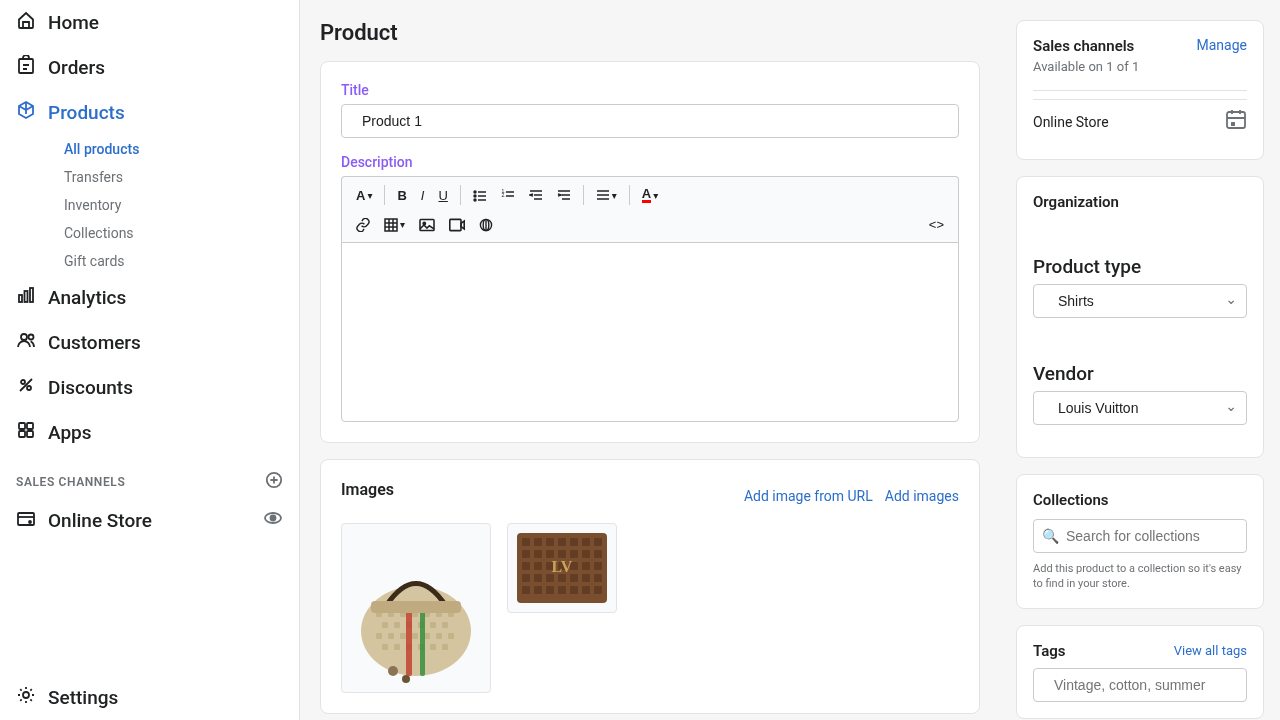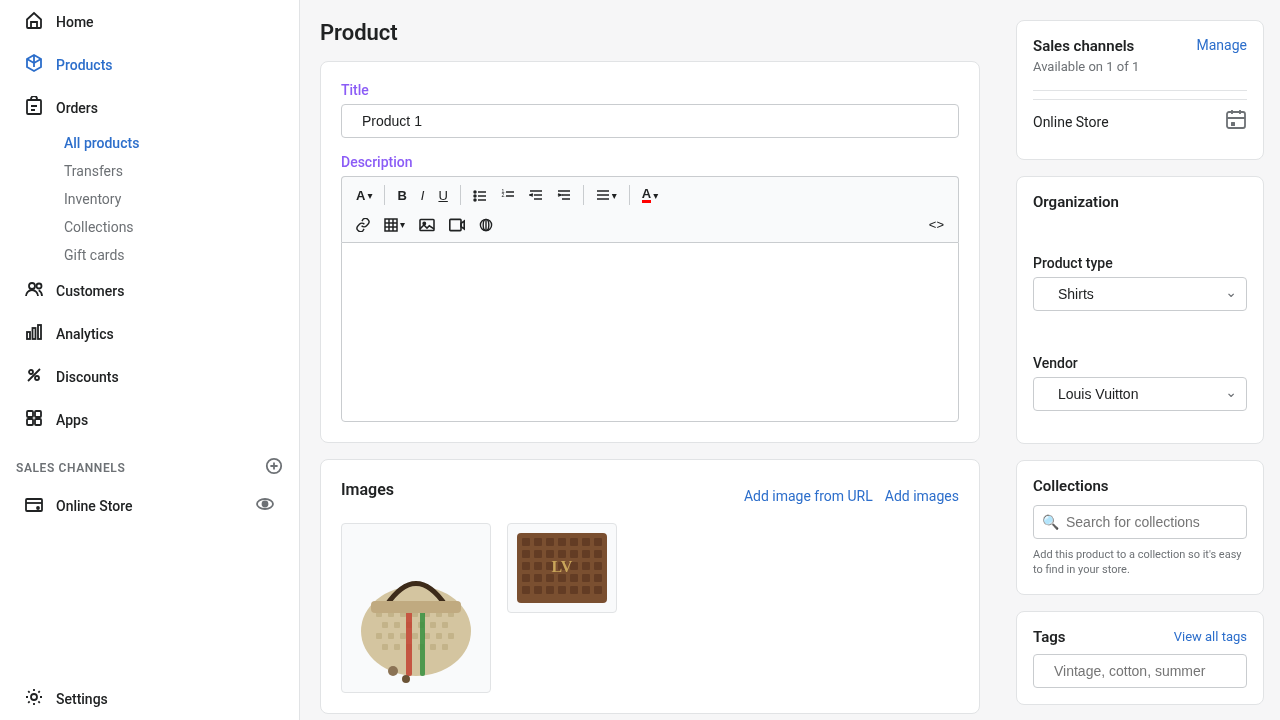--- a/index.html
+++ b/index.html
@@ -1,20 +1,20 @@
 <!DOCTYPE html>
 <html><head>
   <meta charset="utf-8">
   <style>
     * { box-sizing: border-box; margin: 0; padding: 0; }
     body { font-family: -apple-system, BlinkMacSystemFont, 'Segoe UI', Roboto, sans-serif; background: #f6f6f7; display: flex; height: 720px; overflow: hidden; font-size: 14px; color: #202223; }
 
     
     .sidebar { width: 300px; background: #fff; border-right: 1px solid #e1e3e5; display: flex; flex-direction: column; height: 720px; overflow-y: auto; flex-shrink: 0; }
-    .sidebar-item { display: flex; align-items: center; gap: 12px; padding: 10px 24px; cursor: pointer; color: #202223; font-size: 14px; font-weight: 500; }
+    .sidebar-item { display: flex; align-items: center; gap: 12px; padding: 10px 16px; cursor: pointer; color: #202223; font-size: 19px; font-weight: 500; }
     .sidebar-item.active { color: #2c6ecb; }
     .sidebar-item svg { width: 20px; height: 20px; flex-shrink: 0; }
     .sidebar-sub-item { padding: 6px 16px 6px 64px; font-size: 14px; color: #6d7175; cursor: pointer; }
     .sidebar-sub-item.active { color: #2c6ecb; font-weight: 500; }
     .sidebar-section-label { padding: 16px 16px 6px; font-size: 12px; font-weight: 600; color: #6d7175; letter-spacing: 0.05em; display: flex; align-items: center; justify-content: space-between; }
     .sidebar-section-label .add-icon { cursor: pointer; }
 
     
     .main { flex: 1; overflow-y: auto; padding: 20px; background: #f6f6f7; }
 
@@ -47,21 +47,21 @@
     .panel-card { background: #fff; border: 1px solid #e1e3e5; border-radius: 8px; padding: 16px; margin-bottom: 16px; }
     .panel-card-title { font-size: 15px; font-weight: 600; color: #202223; margin-bottom: 4px; }
     .panel-subtitle { font-size: 13px; color: #6d7175; margin-bottom: 8px; }
     .panel-row { display: flex; align-items: center; justify-content: space-between; padding: 8px 0; border-top: 1px solid #e1e3e5; }
     .panel-row:first-of-type { border-top: none; }
     .sales-header { display: flex; align-items: flex-start; justify-content: space-between; margin-bottom: 4px; }
     .manage-link { color: #2c6ecb; font-size: 14px; cursor: pointer; }
 
     
     .org-section { margin-bottom: 16px; }
-    .org-label { font-size: 14px; font-weight: 500; color: #202223; margin-bottom: 6px; margin-top: 44px; }
+    .org-label { font-size: 19px; font-weight: 500; color: #202223; margin-bottom: 6px; margin-top: 44px; }
     .select-wrapper { position: relative; }
     .select-wrapper select { width: 100%; border: 1px solid #c9cccf; border-radius: 4px; padding: 8px 32px 8px 24px; font-size: 14px; color: #202223; background: #fff; appearance: none; cursor: pointer; outline: none; }
     .select-wrapper::after { content: '⌄'; position: absolute; right: 10px; top: 50%; transform: translateY(-60%); font-size: 14px; color: #6d7175; pointer-events: none; }
     .search-box { position: relative; margin-bottom: 8px; }
     .search-box input { width: 100%; border: 1px solid #c9cccf; border-radius: 4px; padding: 8px 12px 8px 32px; font-size: 14px; color: #202223; outline: none; }
     .search-box .search-icon-inner { position: absolute; left: 9px; top: 50%; transform: translateY(-50%); color: #8c9196; font-size: 14px; }
     .collections-hint { font-size: 11px; color: #6d7175; line-height: 1.4; }
 
     
     .tags-header { display: flex; align-items: center; justify-content: space-between; margin-bottom: 8px; }
@@ -82,70 +82,70 @@
   <div class="sidebar-item">
     <span>
       <svg viewBox="0 0 20 20" fill="none" stroke="currentColor" stroke-width="1.8">
           <path d="M3 9.5L10 3l7 6.5V17a1 1 0 01-1 1H4a1 1 0 01-1-1V9.5z"></path>
           <path d="M7 18V12h6v6"></path>
         </svg>
     </span>
     <span>Home</span>
   </div>
 
+  <div class="sidebar-item">
+    <span>
+      <svg viewBox="0 0 20 20" fill="none" stroke="currentColor" stroke-width="1.8">
+          <rect x="3" y="4" width="14" height="14" rx="1"></rect>
+          <path d="M7 4V3a3 3 0 016 0v1"></path>
+          <path d="M7 10h6M7 14h4"></path>
+        </svg>
+    </span>
+    <span>Orders</span>
+  </div>
+
   <div class="sidebar-item active">
     <span>
       <svg viewBox="0 0 20 20" fill="none" stroke="#2c6ecb" stroke-width="1.8">
           <path d="M10 2L3 6v8l7 4 7-4V6L10 2z"></path>
           <path d="M10 2v12M3 6l7 4 7-4"></path>
         </svg>
     </span>
     <span style="color:#2c6ecb;">Products</span>
-  </div>
-
-  <div class="sidebar-item">
-    <span>
-      <svg viewBox="0 0 20 20" fill="none" stroke="currentColor" stroke-width="1.8">
-          <rect x="3" y="4" width="14" height="14" rx="1"></rect>
-          <path d="M7 4V3a3 3 0 016 0v1"></path>
-          <path d="M7 10h6M7 14h4"></path>
-        </svg>
-    </span>
-    <span>Orders</span>
   </div>
 
   <div>
     <div class="sidebar-sub-item active">All products</div>
     <div class="sidebar-sub-item">Transfers</div>
     <div class="sidebar-sub-item">Inventory</div>
     <div class="sidebar-sub-item">Collections</div>
     <div class="sidebar-sub-item">Gift cards</div>
   </div>
 
   <div class="sidebar-item">
     <span>
       <svg viewBox="0 0 20 20" fill="none" stroke="currentColor" stroke-width="1.8">
+          <rect x="3" y="10" width="3" height="7"></rect>
+          <rect x="8.5" y="6" width="3" height="11"></rect>
+          <rect x="14" y="3" width="3" height="14"></rect>
+        </svg>
+    </span>
+    <span>Analytics</span>
+  </div>
+
+  <div class="sidebar-item">
+    <span>
+      <svg viewBox="0 0 20 20" fill="none" stroke="currentColor" stroke-width="1.8">
           <circle cx="8" cy="7" r="3"></circle>
           <path d="M2 17c0-3.3 2.7-6 6-6s6 2.7 6 6"></path>
           <circle cx="15" cy="7" r="2.5"></circle>
           <path d="M18 17c0-2.5-1.3-4.6-3.3-5.7"></path>
         </svg>
     </span>
     <span>Customers</span>
-  </div>
-
-  <div class="sidebar-item">
-    <span>
-      <svg viewBox="0 0 20 20" fill="none" stroke="currentColor" stroke-width="1.8">
-          <rect x="3" y="10" width="3" height="7"></rect>
-          <rect x="8.5" y="6" width="3" height="11"></rect>
-          <rect x="14" y="3" width="3" height="14"></rect>
-        </svg>
-    </span>
-    <span>Analytics</span>
   </div>
 
   <div class="sidebar-item">
     <span>
       <svg viewBox="0 0 20 20" fill="none" stroke="currentColor" stroke-width="1.8">
           <circle cx="7" cy="7" r="2"></circle>
           <circle cx="13" cy="13" r="2"></circle>
           <path d="M4 16L16 4"></path>
         </svg>
     </span>

